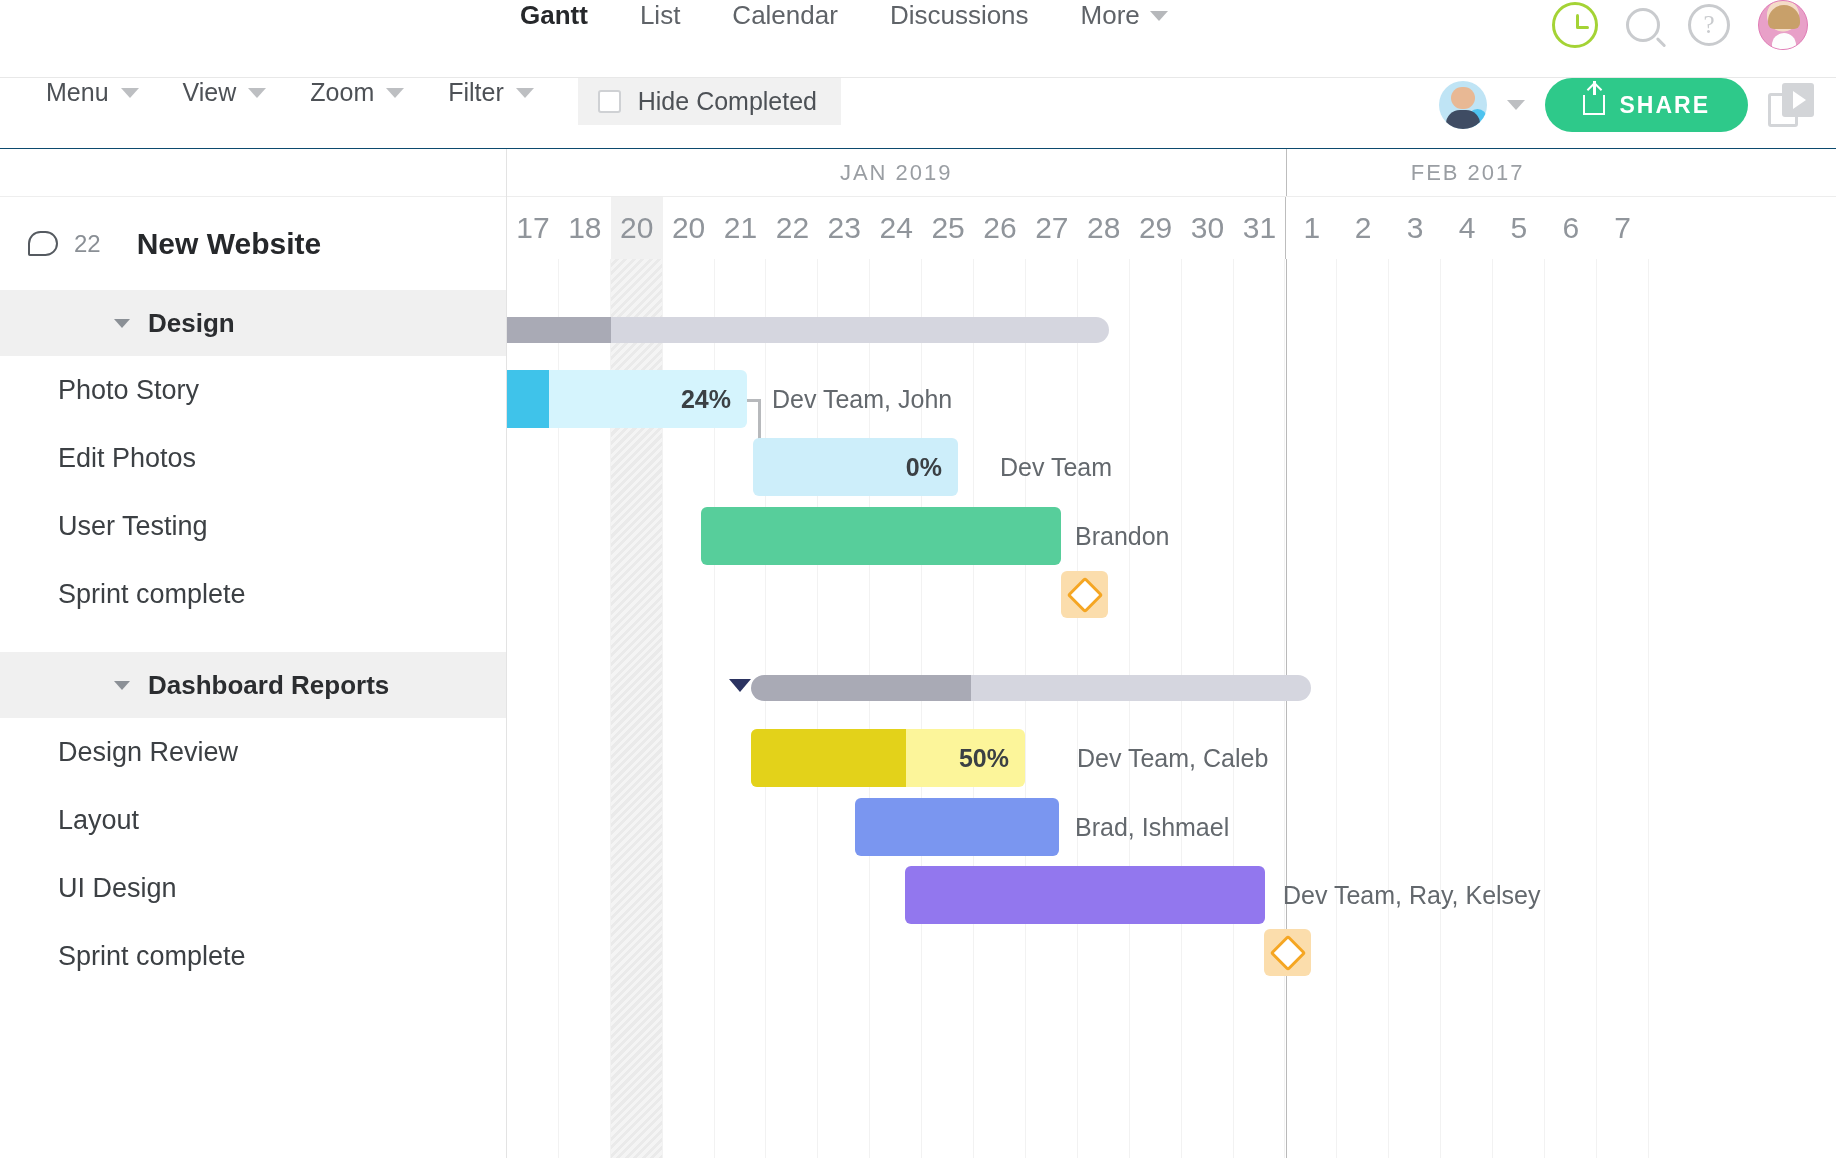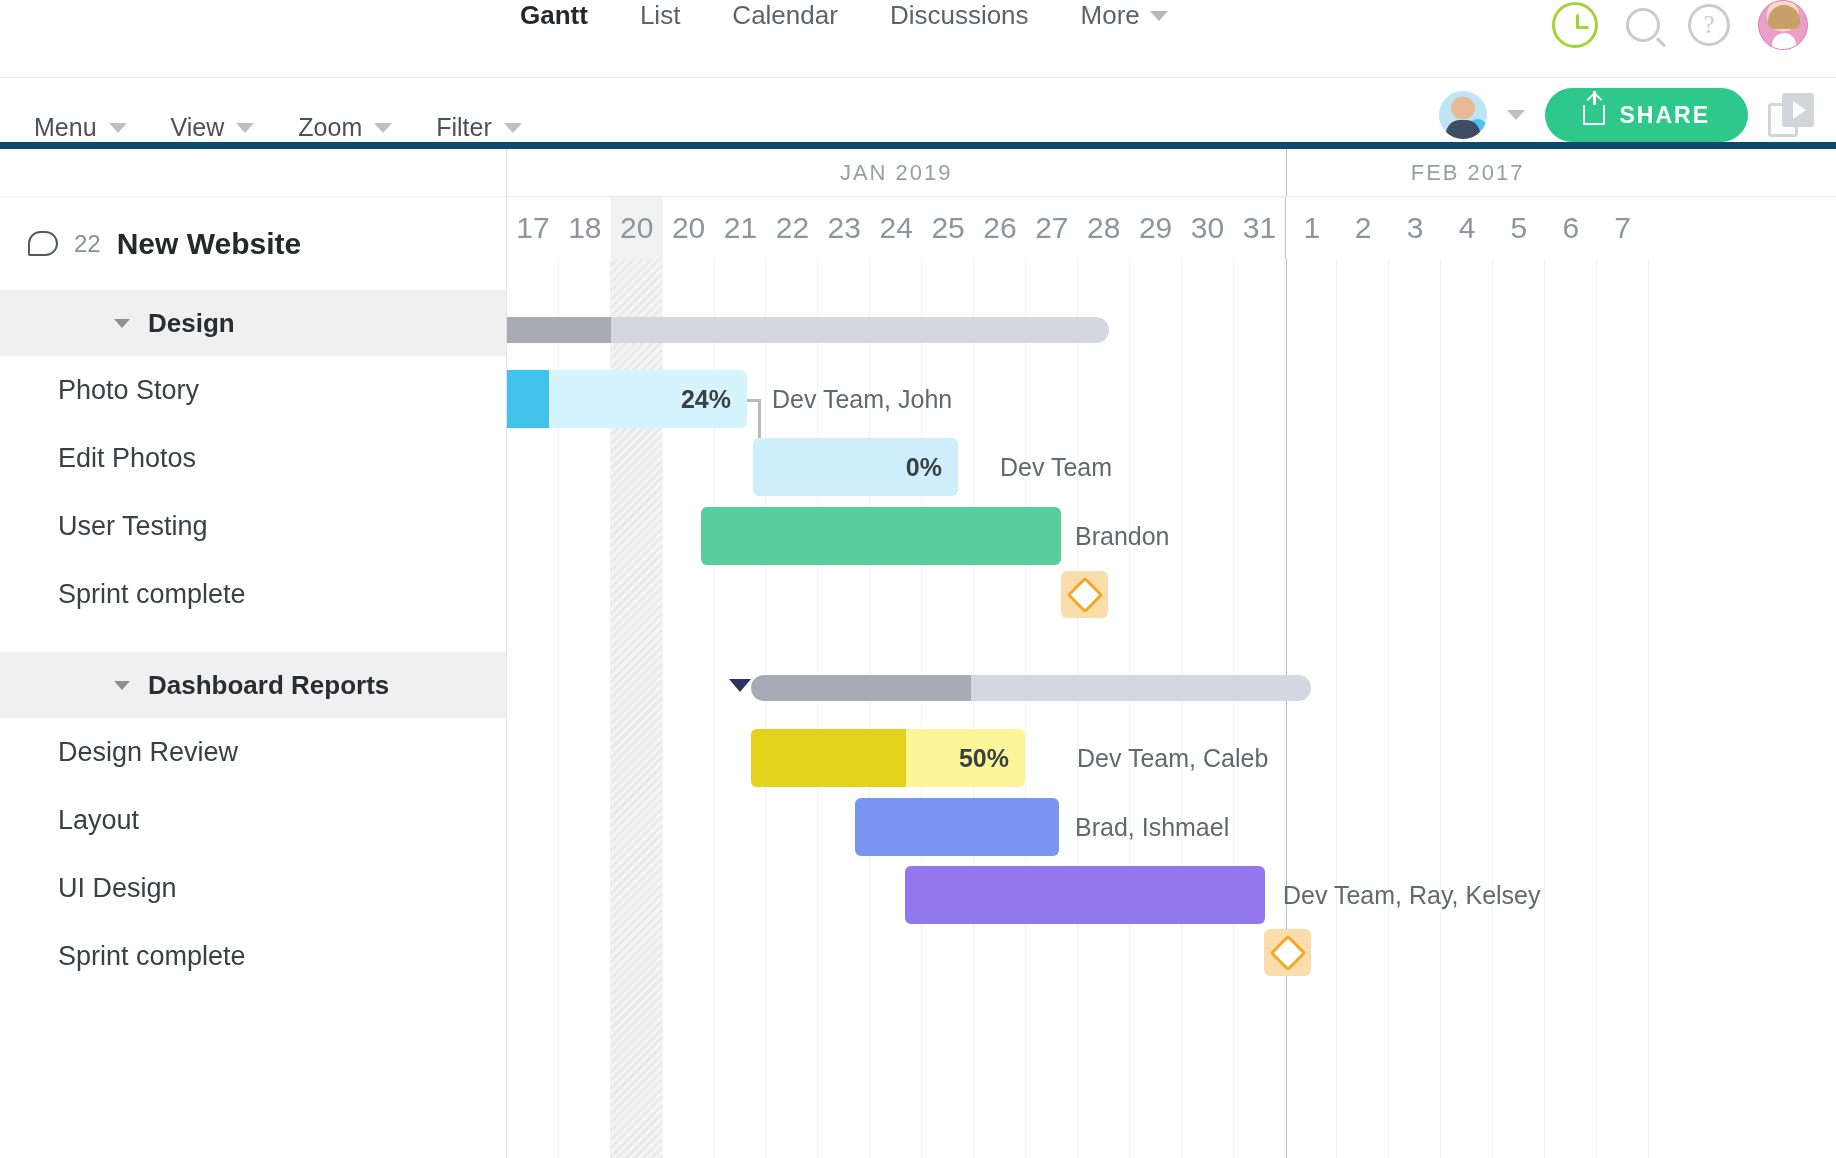--- a/index.html
+++ b/index.html
@@ -91,24 +91,24 @@
   }
   .avatar-pink::after {
     content:""; position:absolute; left:13px; top:32px; width:24px; height:22px;
     background:#fdfdfd; border-radius:12px 12px 0 0;
   }
 
   
   .toolbar {
     height: 71px;
     display: flex;
-    align-items: flex-end;
-    border-bottom: 7px solid #0c4a6e;
+    align-items: flex-start;
+    border-bottom: 1px solid #0c4a6e;
     position: relative;
-    padding-left: 34px;
+    padding-left: 46px;
   }
   .tb-item {
     display: flex; align-items: center; gap: 12px;
     margin-right: 44px;
     font-size: 25px; color: #4d5156;
     cursor: pointer;
   }
   .tb-caret {
     width:0;height:0;
     border-left: 9px solid transparent;
@@ -209,21 +209,21 @@
     display:flex; align-items:center;
     padding-left: 28px;
     gap: 16px;
   }
   .bubble-icon {
     width: 30px; height: 25px;
     border: 2.5px solid #555a60;
     border-radius: 14px 14px 14px 2px;
   }
   .bubble-count { font-size: 24px; color:#8a8f95; }
-  .project-title { font-size: 30px; font-weight: bold; color:#26282b; margin-left: 0; }
+  .project-title { font-size: 30px; font-weight: bold; color:#26282b; margin-left: 20px; }
   .sb-group {
     height: 66px;
     background: #f0f0f0;
     display:flex; align-items:center;
     padding-left: 114px;
     gap: 18px;
   }
   .grp-caret {
     width:0;height:0;
     border-left: 8px solid transparent;
@@ -346,20 +346,24 @@
     <span>View</span>
     <span class="tb-caret"></span>
   </span>
   <span class="tb-item">
     <span>Zoom</span>
     <span class="tb-caret"></span>
   </span>
   <span class="tb-item">
     <span>Filter</span>
     <span class="tb-caret"></span>
+  </span>
+  <span class="hide-completed">
+    <span class="chk"></span>
+    <span>Hide Completed</span>
   </span>
 
   <div class="toolbar-right">
     <span class="avatar-blue">
       <span class="avatar-dot"></span>
     </span>
     <span class="tb-caret"></span>
     <span class="share-btn">
       <span class="share-icon-box"></span>
       <span>SHARE</span>

